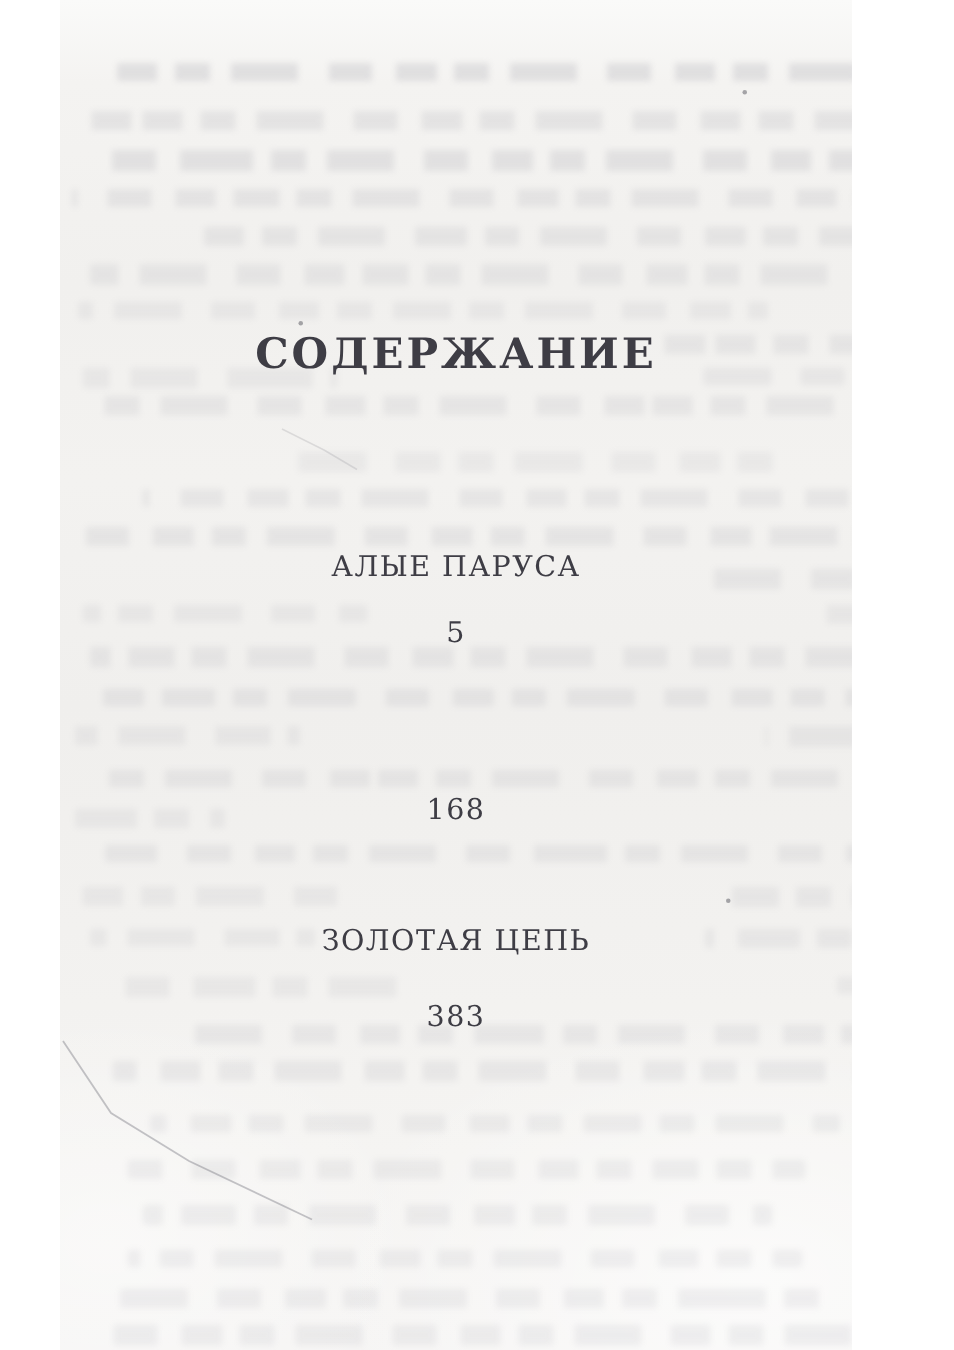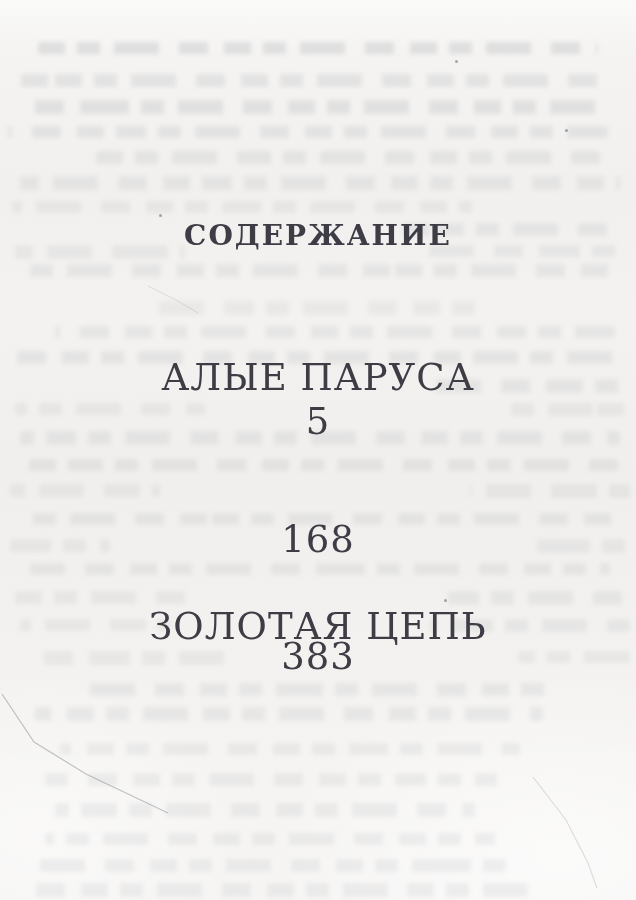--- a/index.html
+++ b/index.html
@@ -1,27 +1,28 @@
 <!DOCTYPE html>
 <html style="--ink: #3e3d45; --ghost: #8f8f9a;"><head>
 <meta charset="utf-8">
 <style>
   html,body{margin:0;padding:0;background:#fff;}
   .scan{
-    position:relative;width:636px;height:900px;overflow:hidden;
+    position:relative;width:528px;height:900px;overflow:hidden;
     background:
       radial-gradient(ellipse 420px 260px at 88% 95%, rgba(255,255,255,0.60), rgba(255,255,255,0) 70%),
       radial-gradient(ellipse 300px 220px at 6% 92%, rgba(255,255,255,0.45), rgba(255,255,255,0) 70%),
       linear-gradient(180deg,#fafaf9 0px,#f4f3f1 55px,#f1f0ee 190px,#f3f2f0 320px,#f0efed 470px,#f2f1ef 620px,#f5f4f2 770px,#f6f5f4 100%);
     font-family:"DejaVu Serif", serif;
     color:var(--ink,#3e3d45);
+    margin-left:40px;
   }
   .line{
     position:absolute;left:0;width:100%;text-align:center;
-    font-size:37px;line-height:30px;letter-spacing:1px;white-space:nowrap;
+    font-size:19px;line-height:30px;letter-spacing:1px;white-space:nowrap;
   }
   .title{font-weight:bold;font-size:28px;letter-spacing:2px;}
   .ghost{
     position:absolute;height:13px;color:var(--ghost,#8f8f9a);
     filter:blur(2.3px);border-radius:2px;
     background-image:repeating-linear-gradient(90deg,
       currentColor 0 27px, transparent 27px 39px,
       currentColor 39px 62px, transparent 62px 76px,
       currentColor 76px 121px, transparent 121px 141px,
       currentColor 141px 170px, transparent 170px 186px);
@@ -88,15 +89,15 @@
   <div class="speck" style="left:444px;top:599px"></div>
 
   <div class="line title" style="top:221px">СОДЕРЖАНИЕ</div>
 
   <div class="line" style="top:363px">АЛЫЕ ПАРУСА</div>
   <div class="line" style="top:407px">5</div>
 
   <div class="line" style="top:525px">168</div>
 
   <div class="line" style="top:612px">ЗОЛОТАЯ ЦЕПЬ</div>
-  <div class="line" style="top:642px">383</div>
+  <div class="line" style="top:663px">383</div>
 
 </div>
 
 </body></html>

